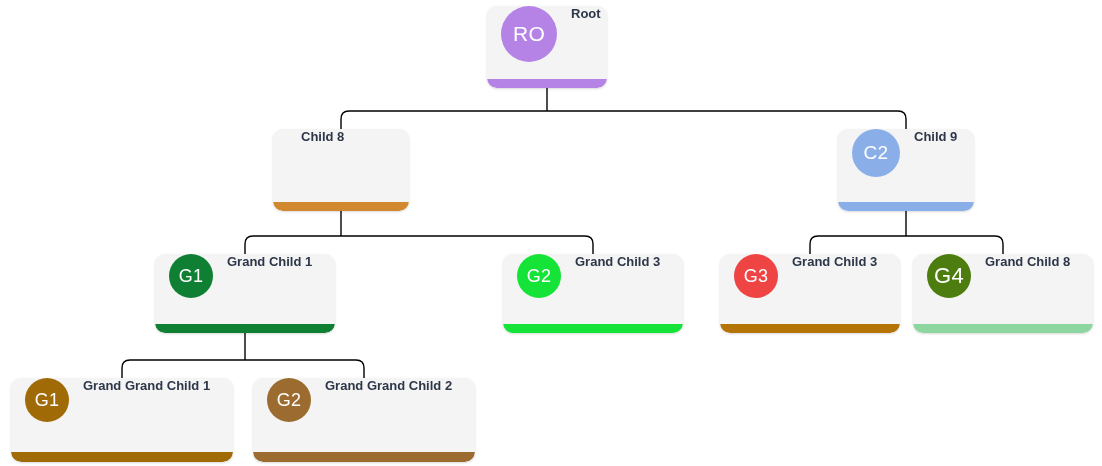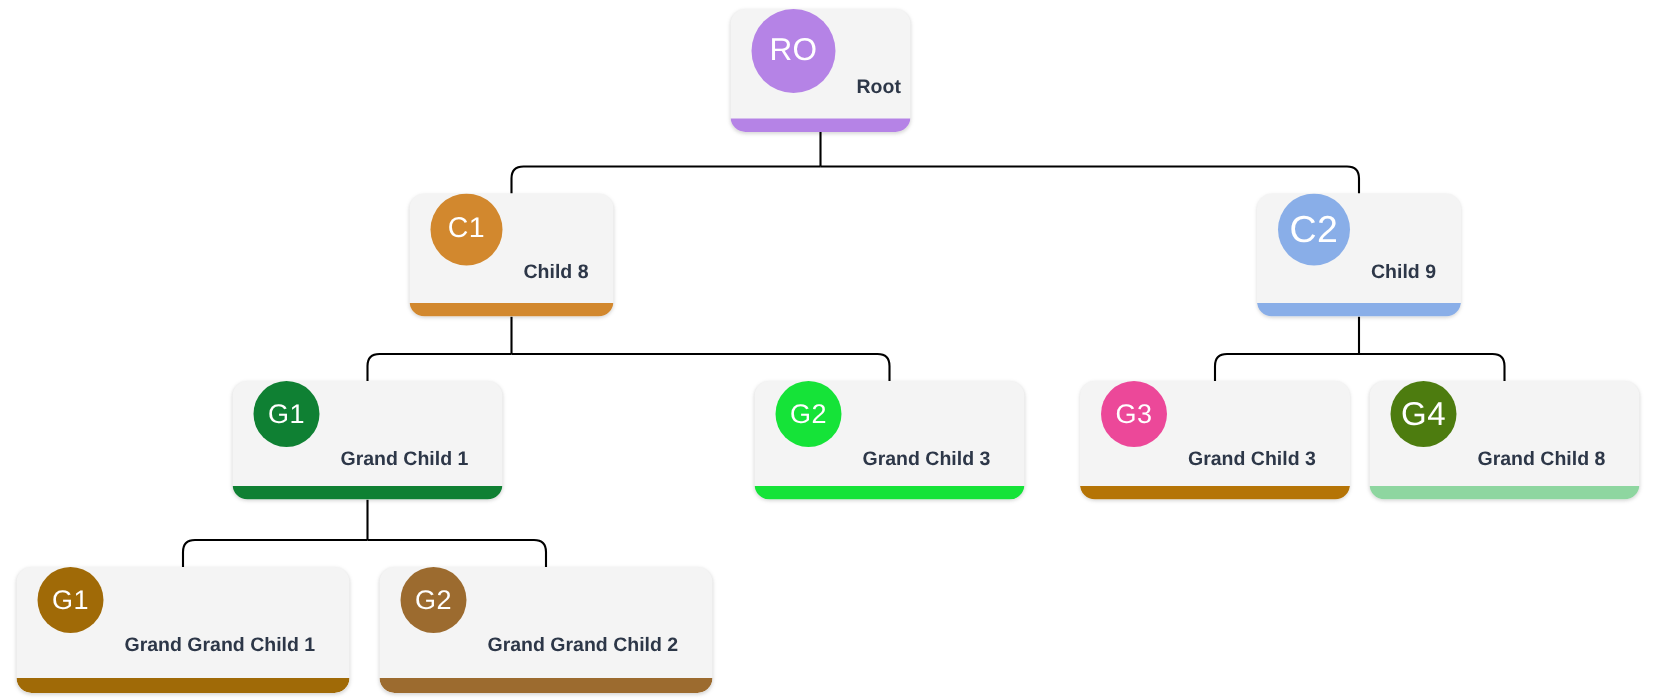--- a/index.html
+++ b/index.html
@@ -53,21 +53,20 @@
     font-weight: 400;
     letter-spacing: 0.3px;
     user-select: none;
   }
   .node-label {
     margin-left: 14px;
     color: #2d3748;
     font-weight: bold;
     font-size: 13px;
     white-space: nowrap;
-    margin-top: 44px;
   }
   .node-accent {
     position: absolute;
     left: 0;
     bottom: 0;
     width: 100%;
     border-bottom-left-radius: 10px;
     border-bottom-right-radius: 10px;
   }
 </style>
@@ -92,49 +91,48 @@
   <div id="node-layer">
       <div class="node-card" style="left: 487px; top: 6px; width: 120px; height: 82px;">
         <div class="node-inner">
           <div class="node-avatar" style="width: 56px; height: 56px; background: rgb(181, 131, 230); font-size: 21px;">RO</div>
           <div class="node-label">Root</div>
         </div>
         <div class="node-accent" style="height: 9px; background: rgb(181, 131, 230);"></div>
       </div>
       <div class="node-card" style="left: 273px; top: 129px; width: 136px; height: 82px;">
         <div class="node-inner">
-          <div class="node-avatar" style="width: 48px; height: 48px; background: rgb(210, 136, 46); font-size: 19px;">C1</div>
           <div class="node-label">Child 8</div>
         </div>
         <div class="node-accent" style="height: 9px; background: rgb(210, 136, 46);"></div>
       </div>
       <div class="node-card" style="left: 838px; top: 129px; width: 136px; height: 82px;">
         <div class="node-inner">
-          <div class="node-avatar" style="width: 48px; height: 48px; background: rgb(137, 174, 232); font-size: 25px;">C2</div>
+          <div class="node-avatar" style="width: 48px; height: 48px; background: rgb(137, 174, 232); font-size: 19px;">C2</div>
           <div class="node-label">Child 9</div>
         </div>
         <div class="node-accent" style="height: 9px; background: rgb(137, 174, 232);"></div>
       </div>
       <div class="node-card" style="left: 155px; top: 254px; width: 180px; height: 79px;">
         <div class="node-inner">
           <div class="node-avatar" style="width: 44px; height: 44px; background: rgb(15, 128, 51); font-size: 18px;">G1</div>
           <div class="node-label">Grand Child 1</div>
         </div>
         <div class="node-accent" style="height: 9px; background: rgb(15, 128, 51);"></div>
       </div>
       <div class="node-card" style="left: 503px; top: 254px; width: 180px; height: 79px;">
         <div class="node-inner">
           <div class="node-avatar" style="width: 44px; height: 44px; background: rgb(21, 227, 56); font-size: 18px;">G2</div>
           <div class="node-label">Grand Child 3</div>
         </div>
         <div class="node-accent" style="height: 9px; background: rgb(21, 227, 56);"></div>
       </div>
       <div class="node-card" style="left: 720px; top: 254px; width: 180px; height: 79px;">
         <div class="node-inner">
-          <div class="node-avatar" style="width: 44px; height: 44px; background: #ec4899; font-size: 18px;">G3</div>
+          <div class="node-avatar" style="width: 44px; height: 44px; background: #ef4444; font-size: 18px;">G3</div>
           <div class="node-label">Grand Child 3</div>
         </div>
         <div class="node-accent" style="height: 9px; background: rgb(181, 116, 6);"></div>
       </div>
       <div class="node-card" style="left: 913px; top: 254px; width: 180px; height: 79px;">
         <div class="node-inner">
           <div class="node-avatar" style="width: 44px; height: 44px; background: #4d7c0f; font-size: 22px;">G4</div>
           <div class="node-label">Grand Child 8</div>
         </div>
         <div class="node-accent" style="height: 9px; background: rgb(142, 214, 160);"></div>

